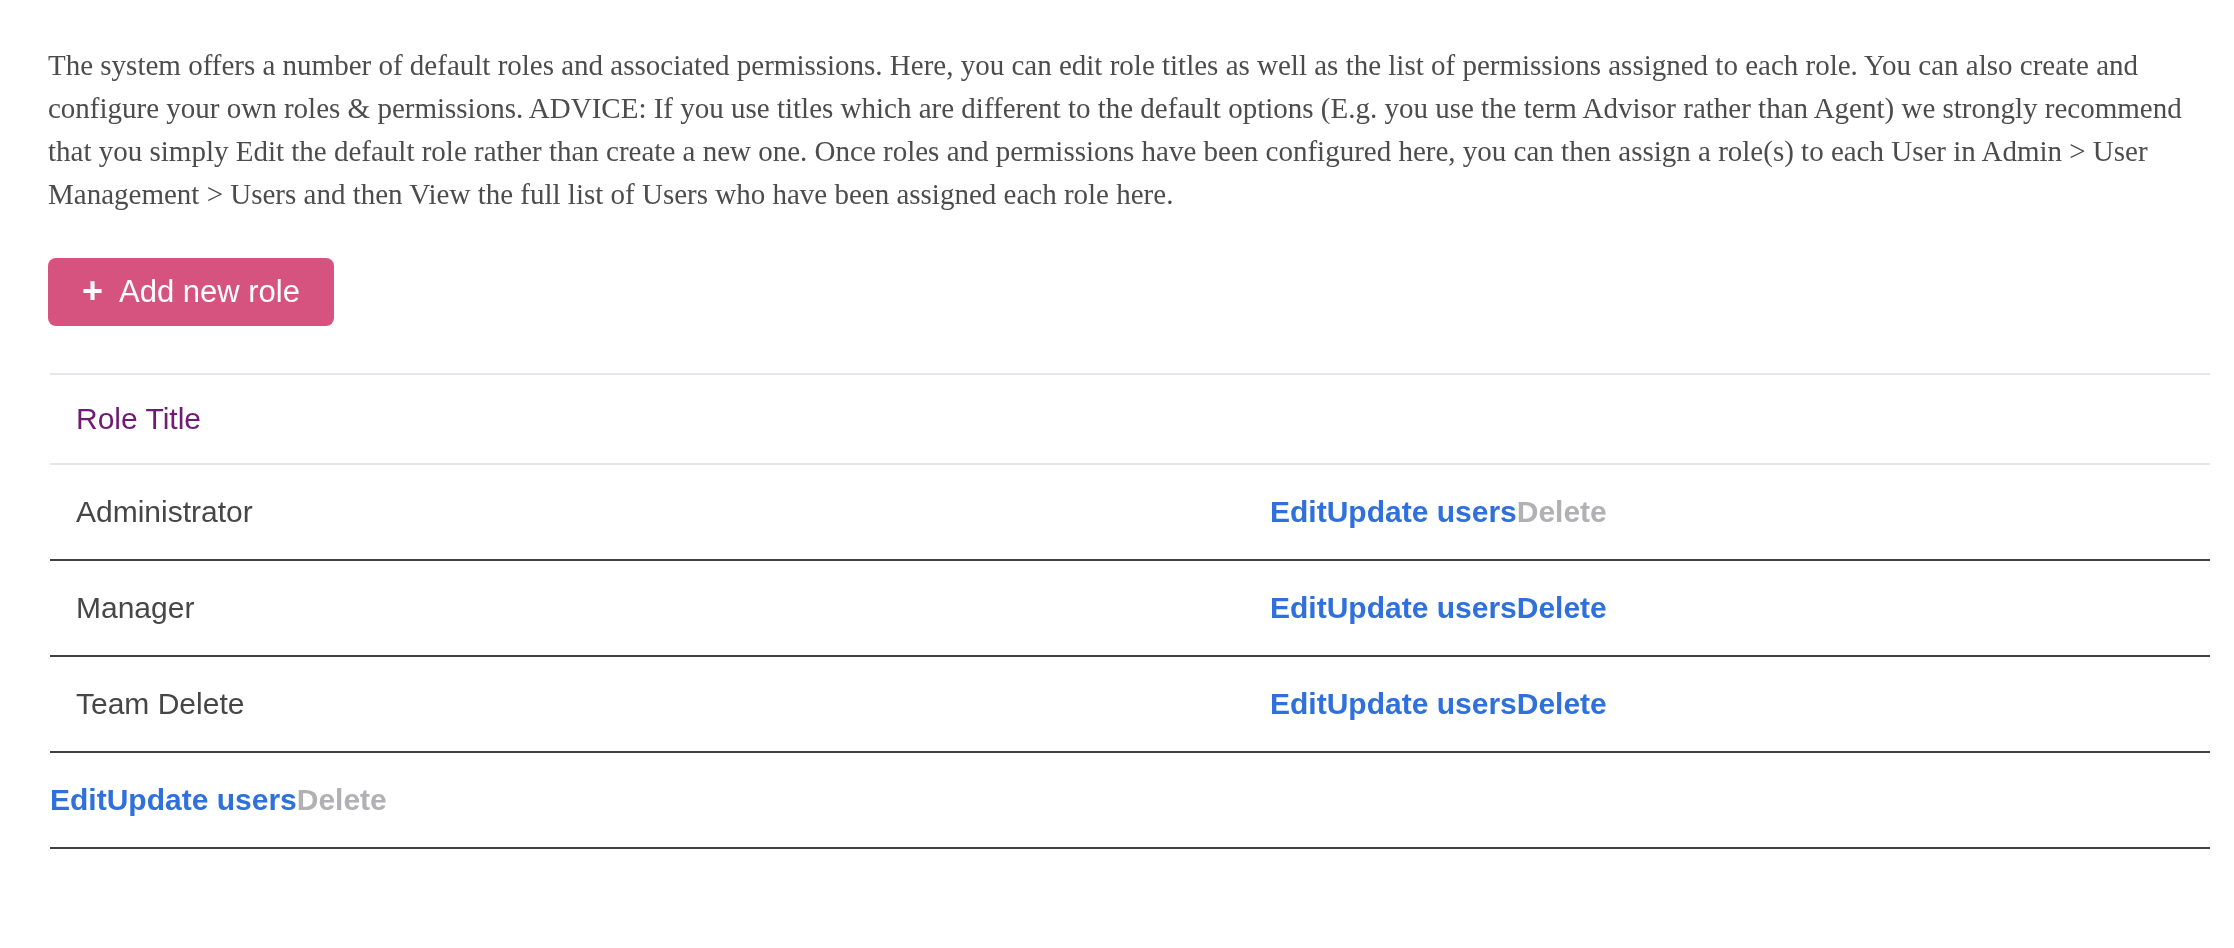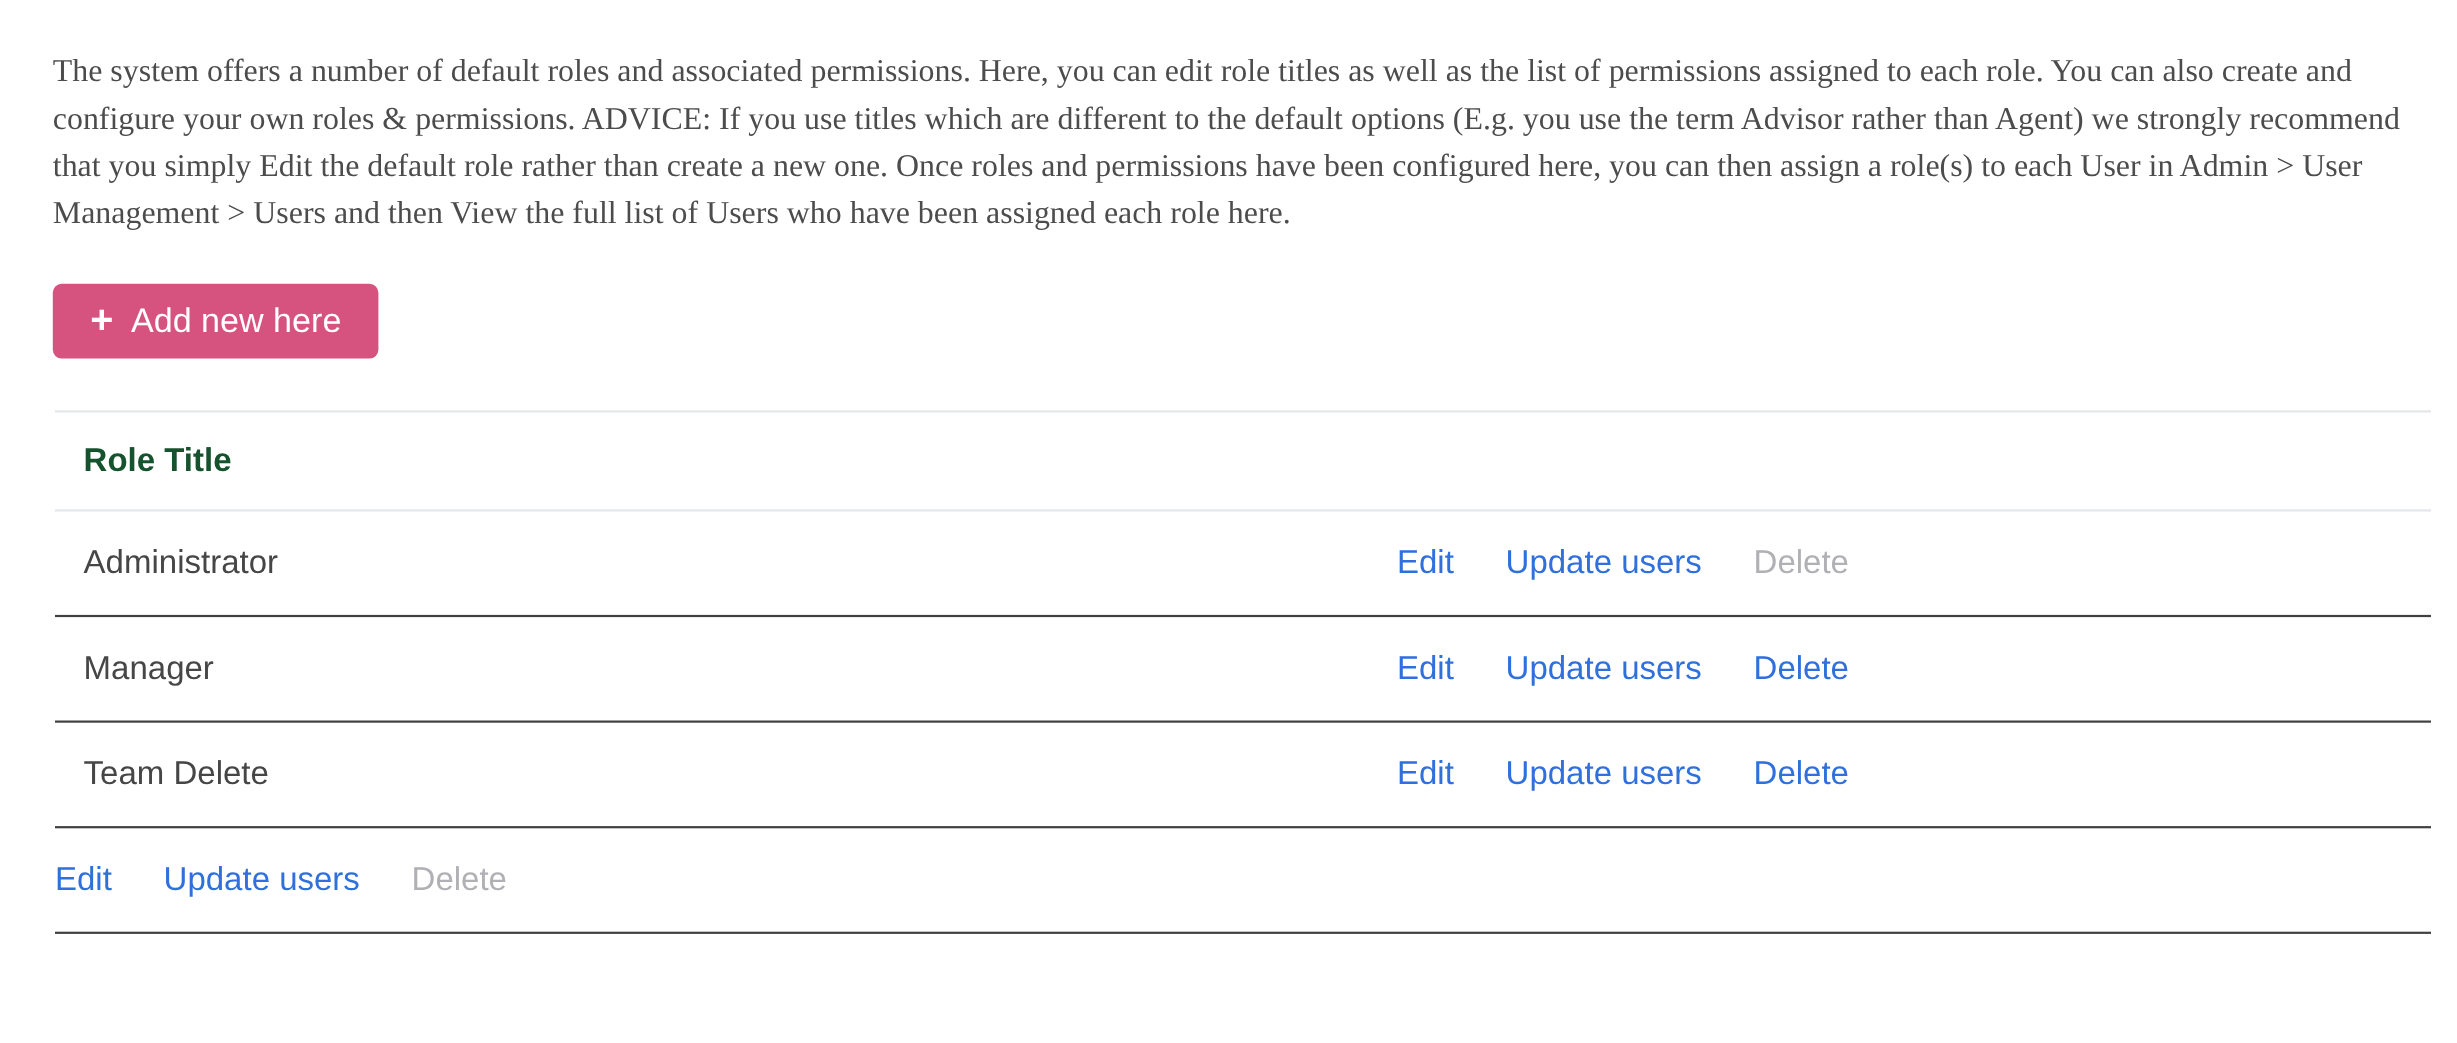--- a/index.html
+++ b/index.html
@@ -57,39 +57,39 @@
     width: 2160px;
   }
   .thead-row {
     height: 92px;
     display: flex;
     align-items: center;
     border-top: 2px solid #e4e6e9;
     border-bottom: 2px solid #e4e6e9;
     padding-left: 26px;
     font-size: 30px;
-    font-weight: 700;
-    color: #14532d;
+    font-weight: 400;
+    color: #701a75;
   }
   .trow {
     height: 96px;
     display: grid;
     grid-template-columns: 1220px auto;
     align-items: center;
     border-bottom: 2px solid #404040;
     font-size: 30px;
     color: #464646;
   }
   .cell-role {
     padding-left: 26px;
   }
   .cell-actions {
     display: flex;
     align-items: center;
-    gap: 47px;
+    font-weight: bold;
   }
   .action-link {
     color: #2f70dc;
     text-decoration: none;
     font-size: 30px;
     cursor: pointer;
   }
   .action-link.disabled {
     color: #b0b0b5;
     cursor: default;
@@ -98,21 +98,21 @@
 </head>
 <body>
 
 <div class="page">
 
 
   <p class="page-description">The system offers a number of default roles and associated permissions. Here, you can edit role titles as well as the list of permissions assigned to each role. You can also create and configure your own roles &amp; permissions. ADVICE: If you use titles which are different to the default options (E.g. you use the term Advisor rather than Agent) we strongly recommend that you simply Edit the default role rather than create a new one. Once roles and permissions have been configured here, you can then assign a role(s) to each User in Admin &gt; User Management &gt; Users and then View the full list of Users who have been assigned each role here.</p>
 
   <button class="add-role-btn">
     <span class="plus">+</span>
-    <span>Add new here</span>
+    <span>Add new role</span>
   </button>
 
   <div class="roles-table">
     <div class="thead-row">
       <span>Role Title</span>
     </div>
     <div id="table-body">
   <div class="trow">
     <div class="cell-role">Administrator</div>
     <div class="cell-actions">

